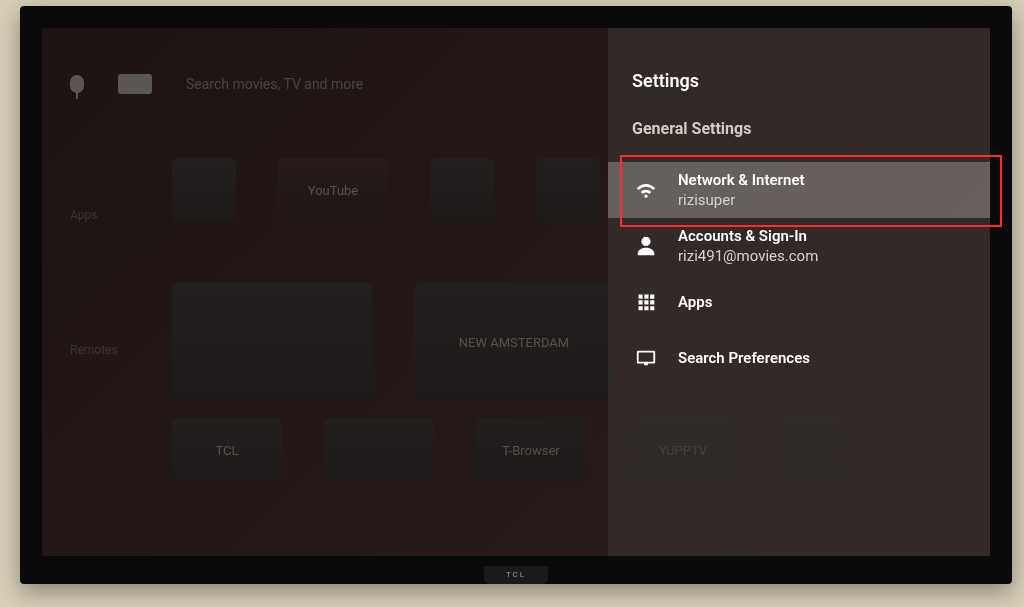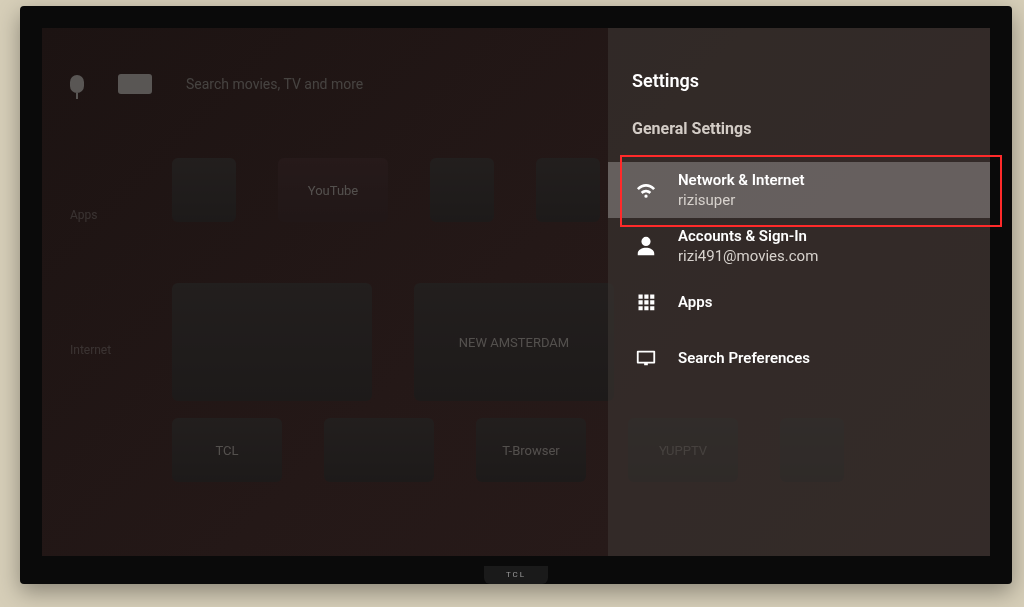--- a/index.html
+++ b/index.html
@@ -132,21 +132,21 @@
       </div>
 
       <div class="row-label" style="top:180px">Apps</div>
       <div class="row" style="top:130px; left:130px">
         <div class="tile tile-sq"></div>
         <div class="tile tile-wd accent-red">YouTube</div>
         <div class="tile tile-sq"></div>
         <div class="tile tile-sq"></div>
       </div>
 
-      <div class="row-label" style="top:315px">Internet</div>
+      <div class="row-label" style="top:315px">Remotes</div>
       <div class="row" style="top:255px; left:130px">
         <div class="tile tile-lg"></div>
         <div class="tile tile-lg">NEW AMSTERDAM</div>
       </div>
 
       <div class="row" style="top:390px; left:130px">
         <div class="tile tile-wd">TCL</div>
         <div class="tile tile-wd"></div>
         <div class="tile tile-wd">T-Browser</div>
         <div class="tile tile-wd">YUPPTV</div>

